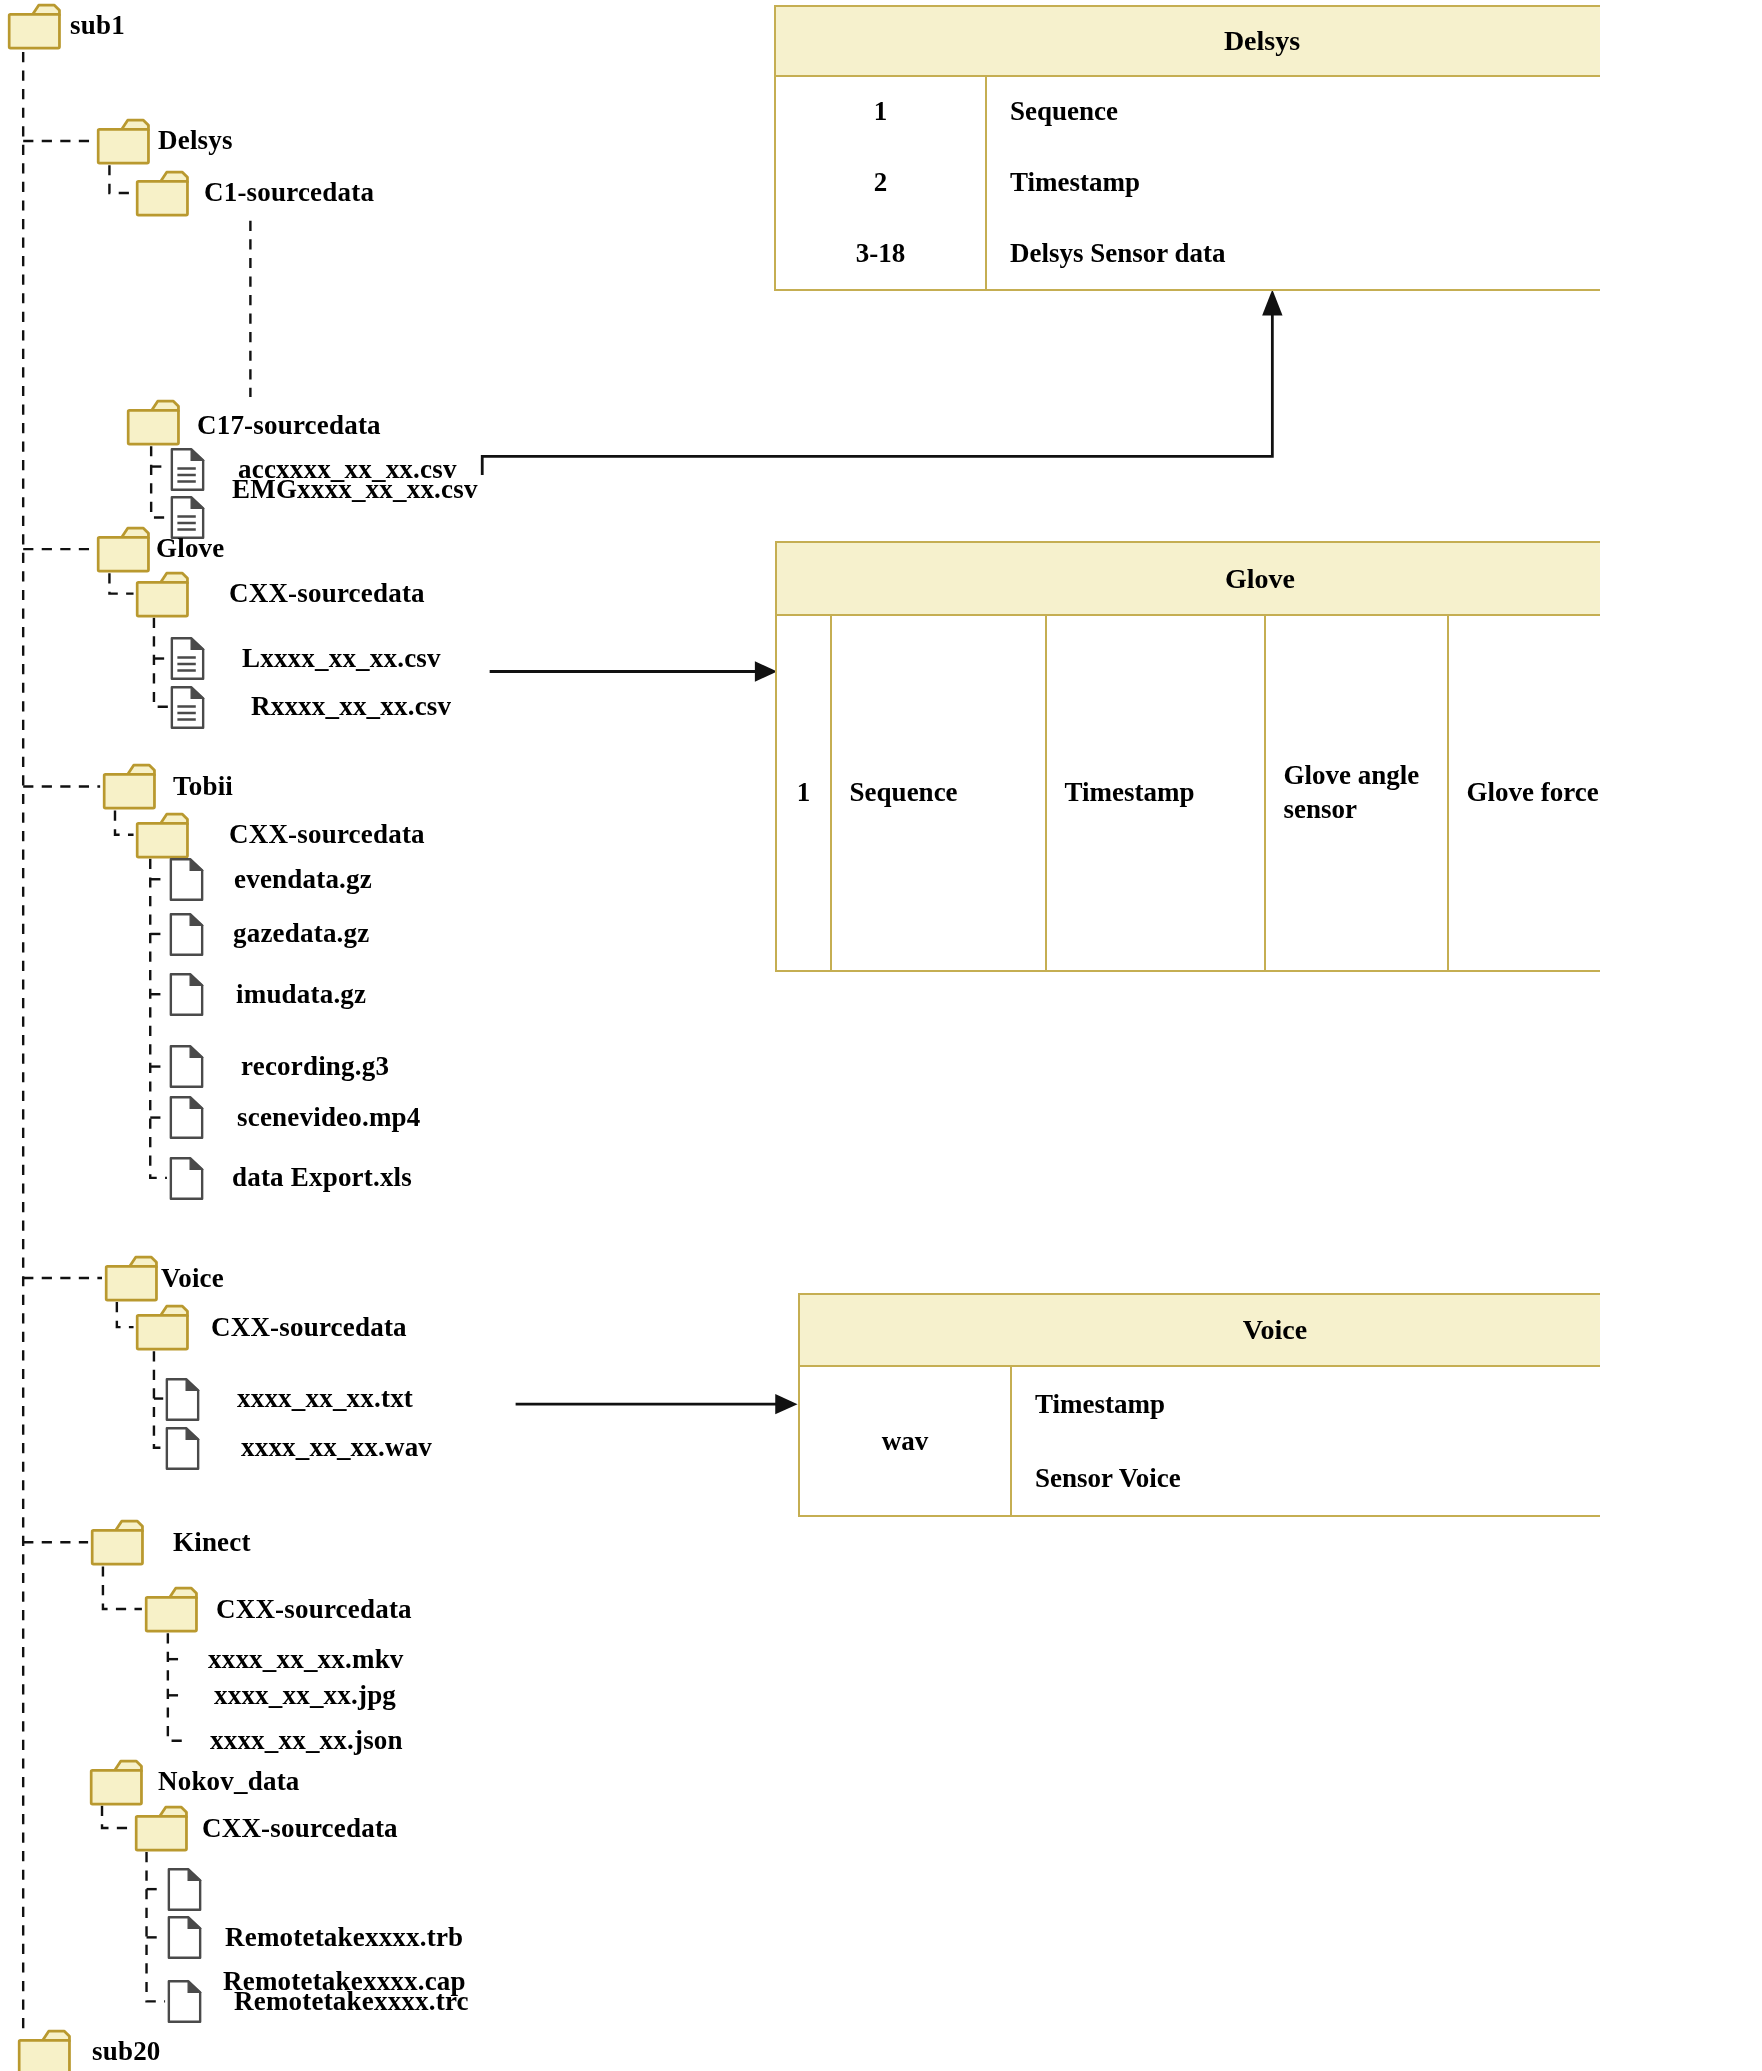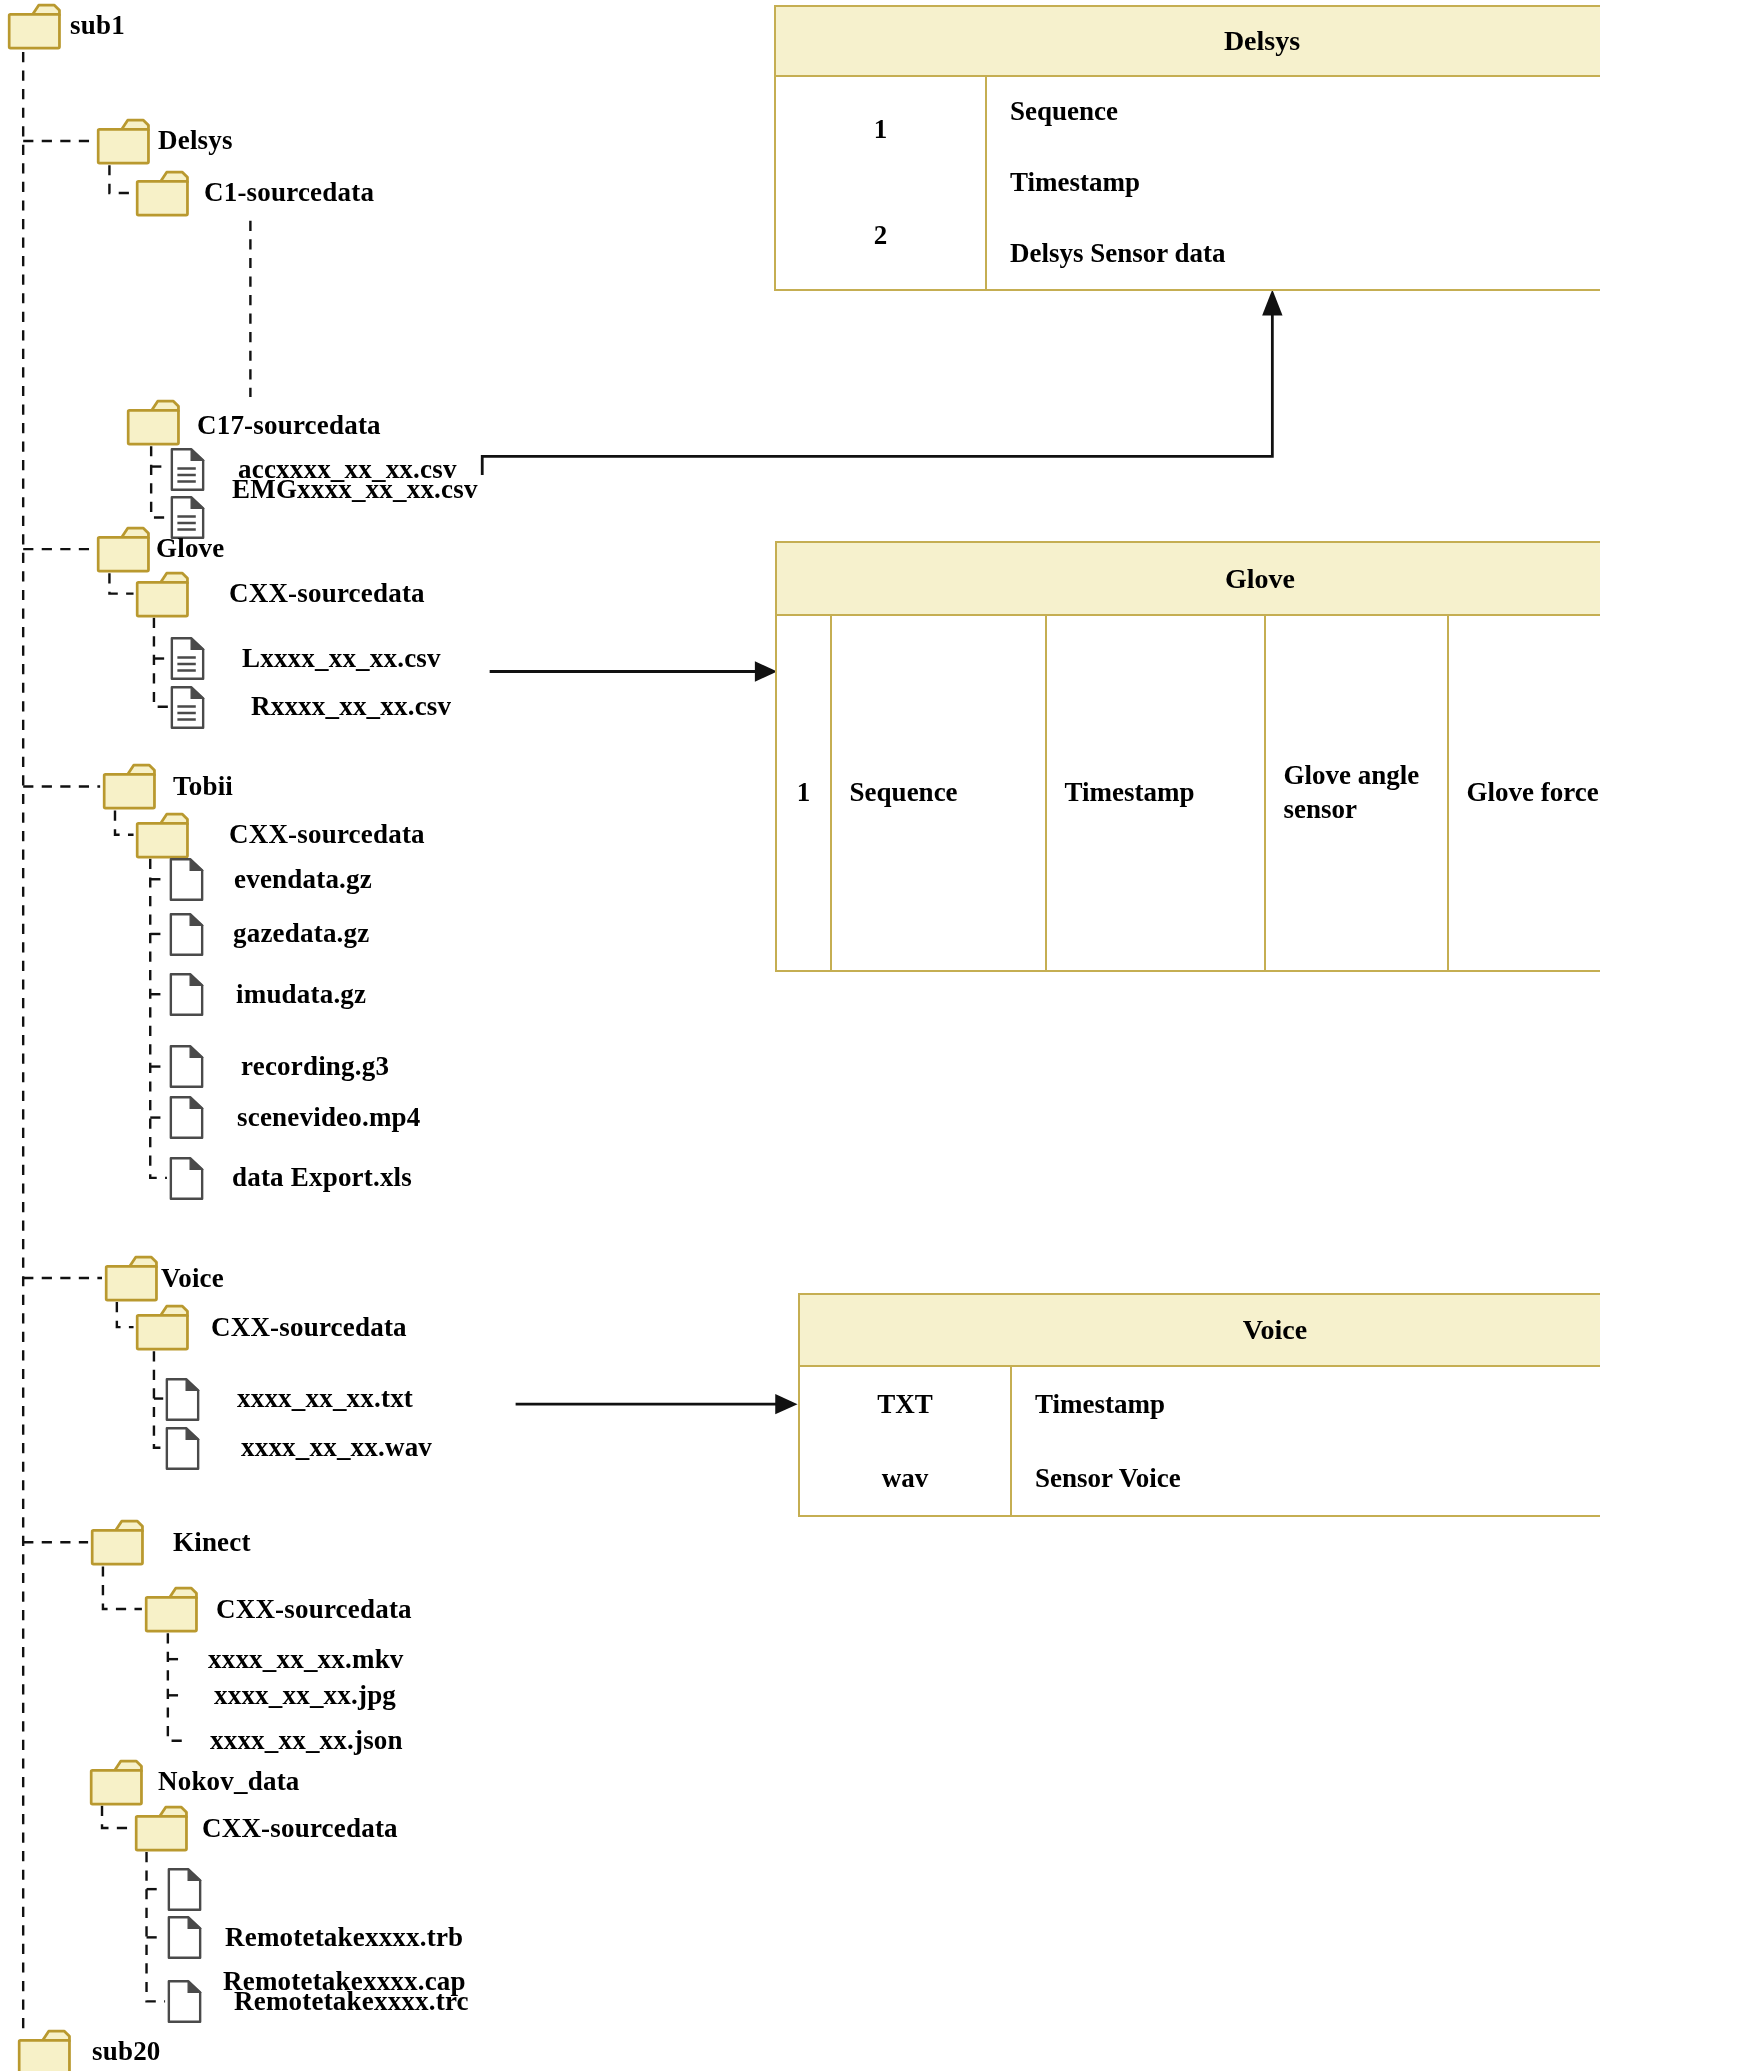--- a/index.html
+++ b/index.html
@@ -255,20 +255,21 @@
       <use href="#sym-folder"></use>
     </svg>
   <div class="lbl" style="left:92px;top:2034px">sub20</div>
 
   <div class="tbl" style="left:774px;top:4.6px;width:976px;height:286px">
     <div class="tbl-header" style="height:70px">Delsys</div>
     <div class="tbl-body">
       <div class="tcol brd" style="width:211px">
         <div class="tcell center">1</div>
         <div class="tcell center">2</div>
+        <div class="tcell center">3-18</div>
       </div>
       <div class="tcol" style="flex:1">
         <div class="tcell padded">Sequence</div>
         <div class="tcell padded">Timestamp</div>
         <div class="tcell padded">Delsys Sensor data</div>
       </div>
     </div>
   </div>
 
   <div class="tbl" style="left:775px;top:541px;width:970px;height:431px">
@@ -279,21 +280,20 @@
       <div class="gcell" style="width:219px">Timestamp</div>
       <div class="gcell" style="width:183px">Glove angle sensor</div>
       <div class="gcell" style="flex:1">Glove force sensor</div>
     </div>
   </div>
 
   <div class="tbl" style="left:798px;top:1293px;width:954px;height:224px">
     <div class="tbl-header" style="height:72px">Voice</div>
     <div class="tbl-body">
       <div class="tcol brd" style="width:212px">
-        <div class="tcell center">TXT</div>
         <div class="tcell center">wav</div>
       </div>
       <div class="tcol" style="flex:1">
         <div class="tcell padded">Timestamp</div>
         <div class="tcell padded">Sensor Voice</div>
       </div>
     </div>
   </div>
 
 </div>

